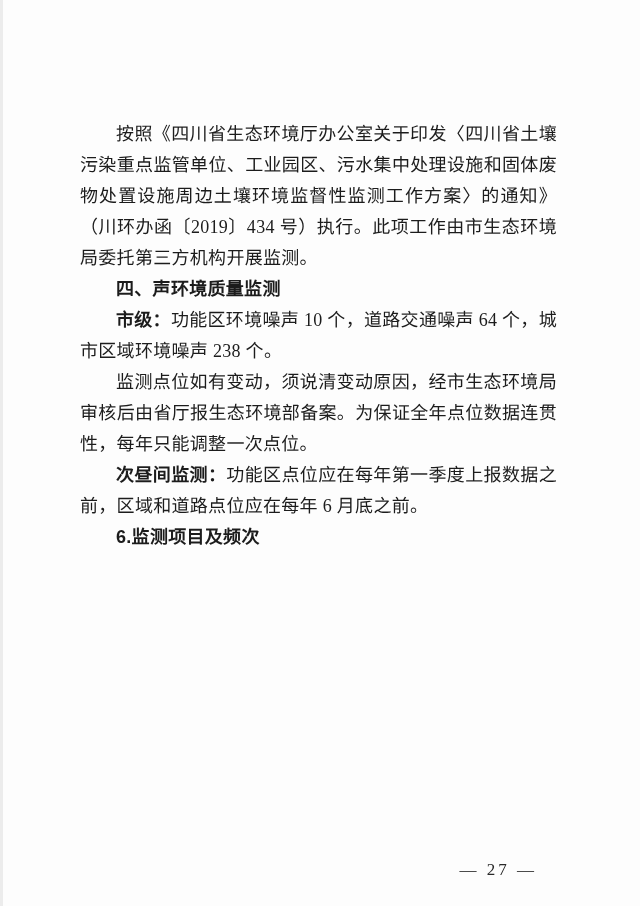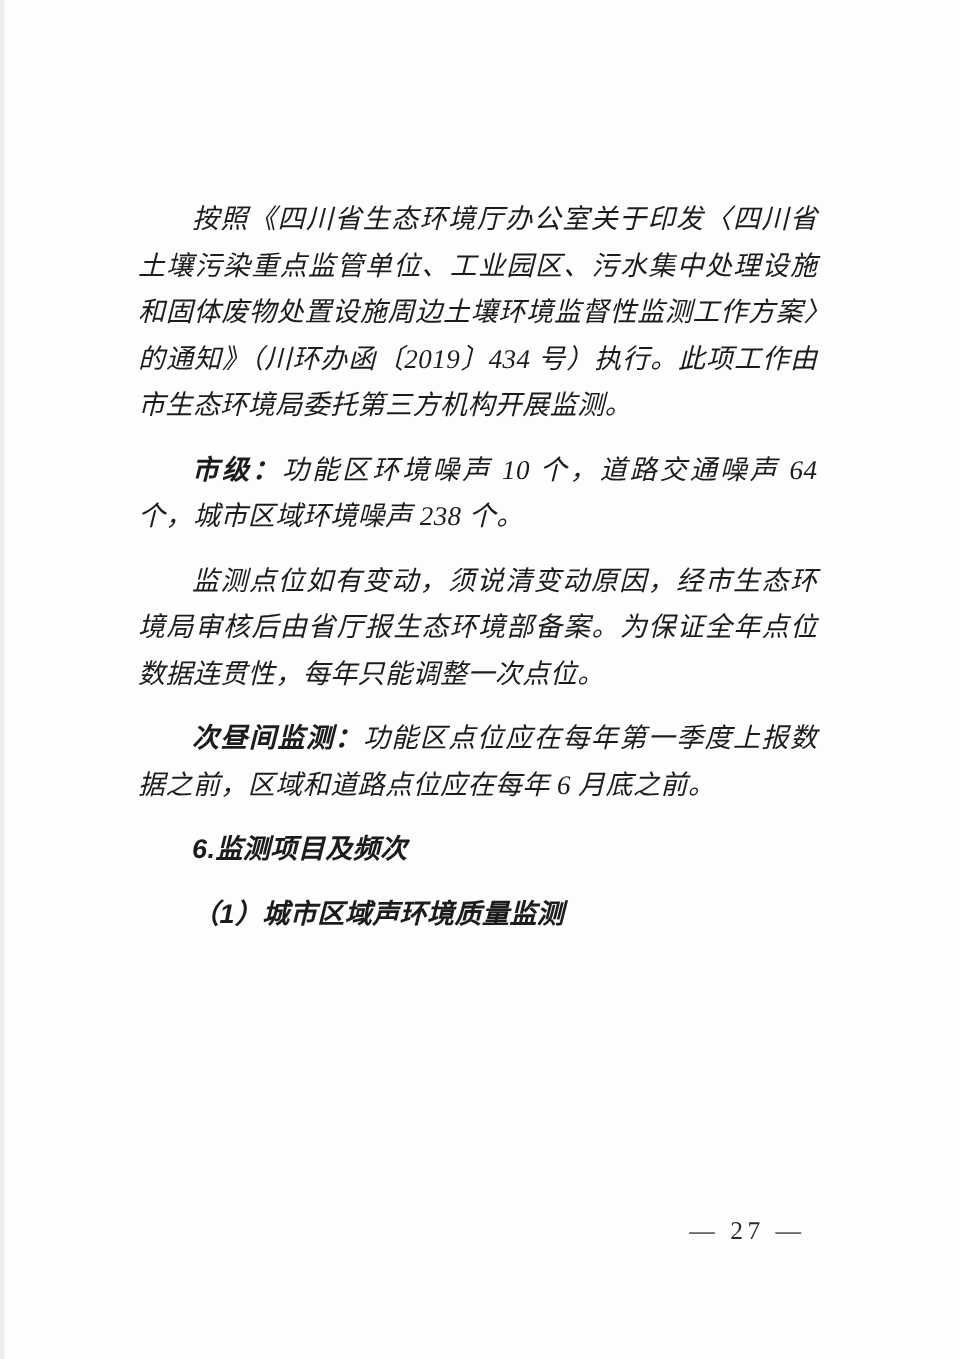--- a/index.html
+++ b/index.html
@@ -24,71 +24,70 @@
     height: 100%;
     background: #ececec;
   }
   .content {
     position: absolute;
     left: 80px;
     top: 119px;
     width: 477px;
   }
   .content p {
-    margin: 12px;
+    margin: 0;
     font-size: 18px;
     line-height: 31px;
     text-align: justify;
     text-justify: inter-character;
     letter-spacing: 0.3px;
-    font-style: italic;
   }
   .para {
     text-indent: 2em;
   }
   .heading {
     text-indent: 2em;
     font-weight: bold;
     font-family: "Liberation Sans", "DejaVu Sans", sans-serif;
     text-align: left;
     letter-spacing: 0.5px;
   }
   .lead {
     font-weight: bold;
     font-family: "Liberation Sans", "DejaVu Sans", sans-serif;
   }
   .footer {
     position: absolute;
-    top: 808px;
+    top: 857px;
     right: 103px;
     font-size: 17px;
     line-height: 26px;
     letter-spacing: 3px;
     color: #2a2a2a;
     font-family: "Liberation Serif", "DejaVu Serif", serif;
   }
 </style>
 </head>
 <body>
 
 <div class="page">
   <div class="scan-edge"></div>
 
   <div class="content">
     <p class="para">按照《四川省生态环境厅办公室关于印发〈四川省土壤污染重点监管单位、工业园区、污水集中处理设施和固体废物处置设施周边土壤环境监督性监测工作方案〉的通知》（川环办函〔2019〕434 号）执行。此项工作由市生态环境局委托第三方机构开展监测。</p>
 
+    <p class="heading">四、声环境质量监测</p>
 
 
     <p class="para"><span class="lead">市级：</span><span>功能区环境噪声 10 个，道路交通噪声 64 个，城市区域环境噪声 238 个。</span></p>
 
 
     <p class="para">监测点位如有变动，须说清变动原因，经市生态环境局审核后由省厅报生态环境部备案。为保证全年点位数据连贯性，每年只能调整一次点位。</p>
 
     <p class="para"><span class="lead">次昼间监测：</span><span>功能区点位应在每年第一季度上报数据之前，区域和道路点位应在每年 6 月底之前。</span></p>
 
     <p class="heading">6.监测项目及频次</p>
 
-    <p class="heading">（1）城市区域声环境质量监测</p>
 
   </div>
 
   <div class="footer">— 27 —</div>
 </div>
 
 </body></html>

